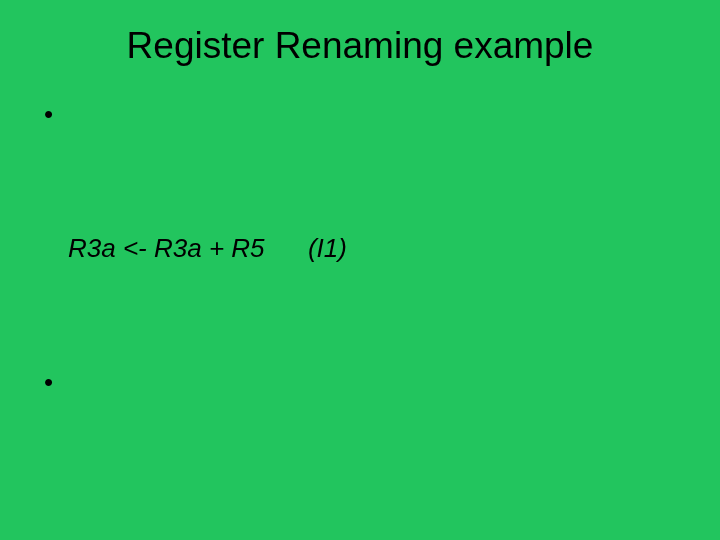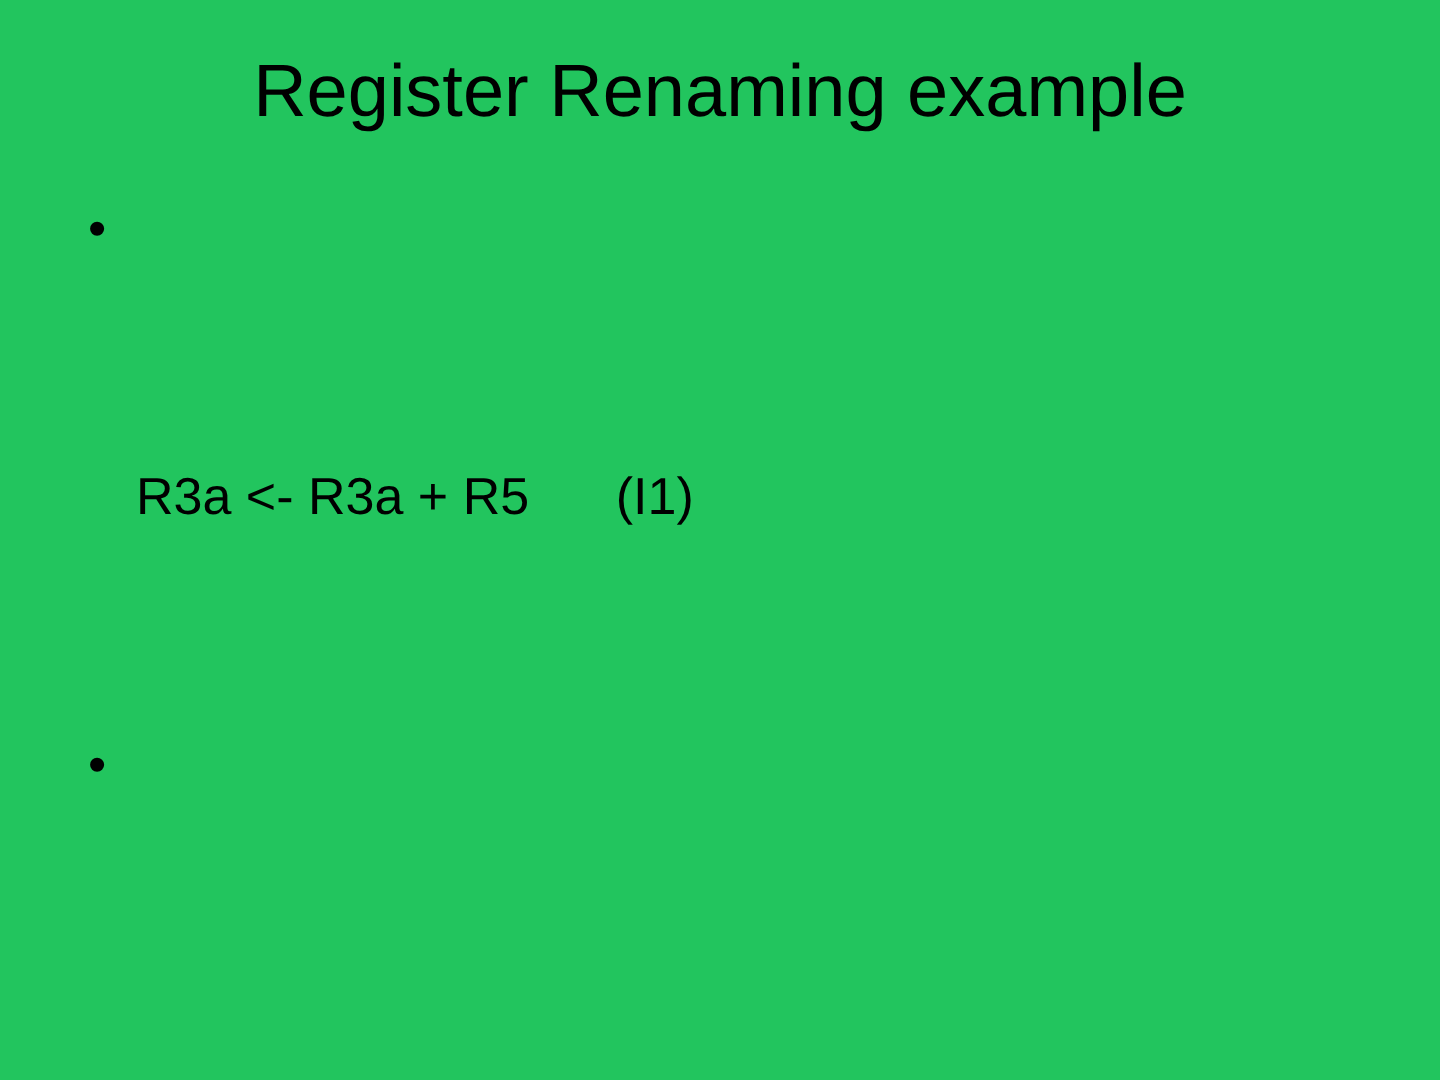--- a/index.html
+++ b/index.html
@@ -58,20 +58,21 @@
     top: 0;
     width: 16px;
     font-size: 26px;
     line-height: 44.6px;
     text-align: left;
     color: #000000;
   }
   .bullet-item .bullet-text {
     display: block;
     white-space: pre;
+    font-style: italic;
   }
 </style>
 </head>
 <body>
 
 <div class="slide">
 
   <div class="slide-title">Register Renaming example</div>
 
   <ul class="bullet-list">

